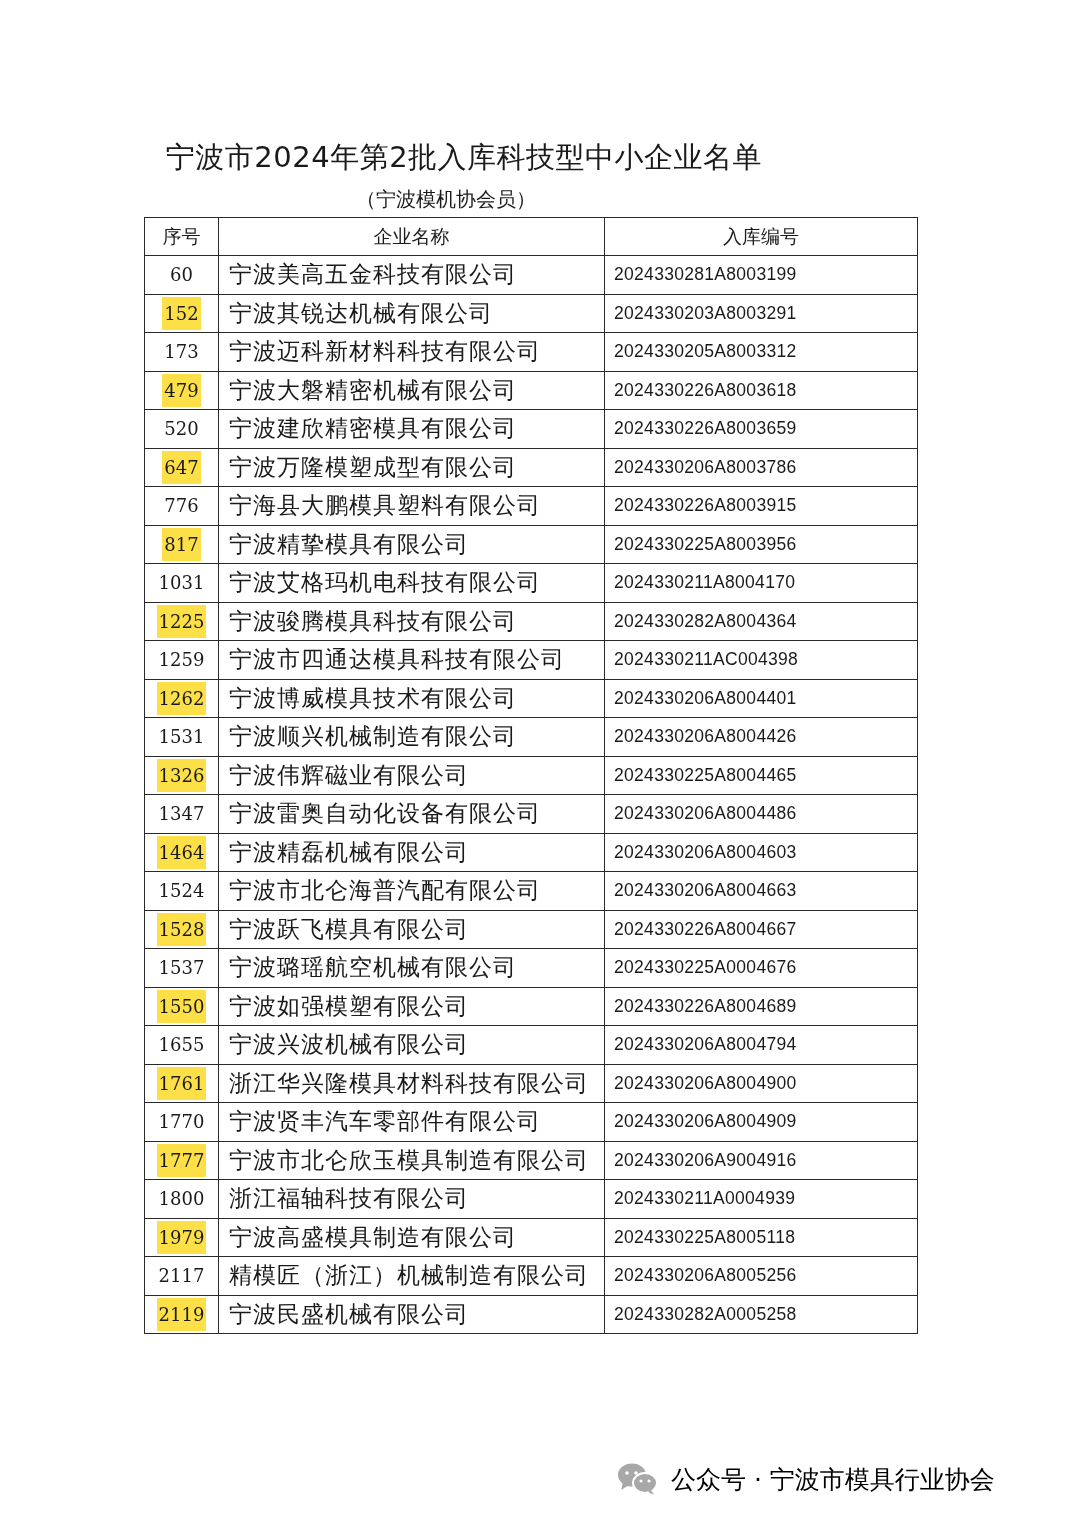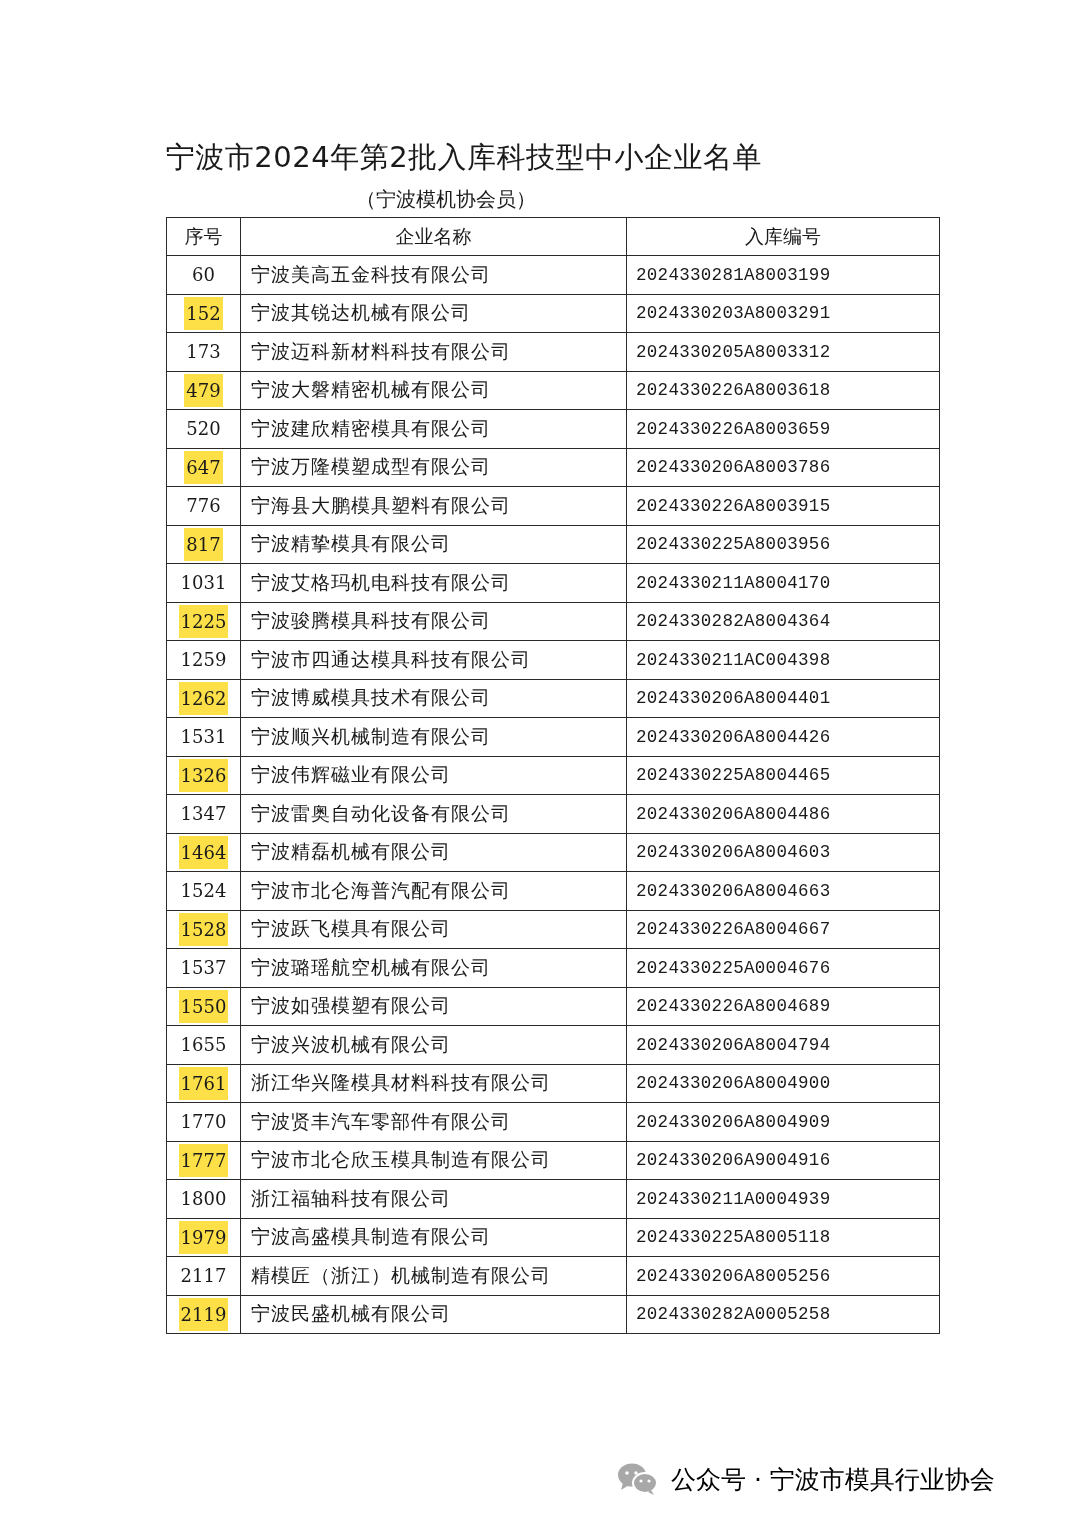--- a/index.html
+++ b/index.html
@@ -18,21 +18,21 @@
     font-family: "DejaVu Sans", "Liberation Sans", sans-serif;
     font-weight: normal;
   }
   .subtitle {
     position: absolute; left: 0; top: 186px; width: 892px;
     text-align: center;
     font-size: 20px;
     font-family: "DejaVu Sans", "Liberation Sans", sans-serif;
   }
   table.roster {
-    position: absolute; left: 166px; top: 217px;
+    position: absolute; left: 144px; top: 217px;
     width: 773px;
     border-collapse: collapse;
     table-layout: fixed;
     border-radius: 22px;
   }
   table.roster td, table.roster th {
     border: 1.5px solid #2a2a2a;
     height: 37.5px;
     padding: 0;
     font-weight: normal;
@@ -49,28 +49,28 @@
   col.c-code { width: 313px; }
   td.no {
     text-align: center;
     font-size: 18px;
     font-family: "DejaVu Serif", "Liberation Serif", serif;
   }
   td.no span { display: inline-block; padding: 6px 2px; }
   td.no span.hl { background: #fde047; }
   td.name {
     padding-left: 10px !important;
-    font-size: 19px;
+    font-size: 23px;
     font-family: "DejaVu Sans", "Liberation Sans", sans-serif;
     letter-spacing: 1px;
   }
   td.code {
     padding-left: 9px !important;
     font-size: 17.5px;
-    font-family: Liberation Mono, monospace;
+    font-family: Liberation Sans, sans-serif;
     letter-spacing: 0.3px;
   }
   .watermark {
     position: absolute; left: 617px; top: 1462px;
     display: flex; align-items: center;
     color: #000000;
     font-family: "DejaVu Sans", "Liberation Sans", sans-serif;
     font-size: 25px;
   }
   .wechat-icon { width: 42px; height: 34px; margin-right: 12px; }

